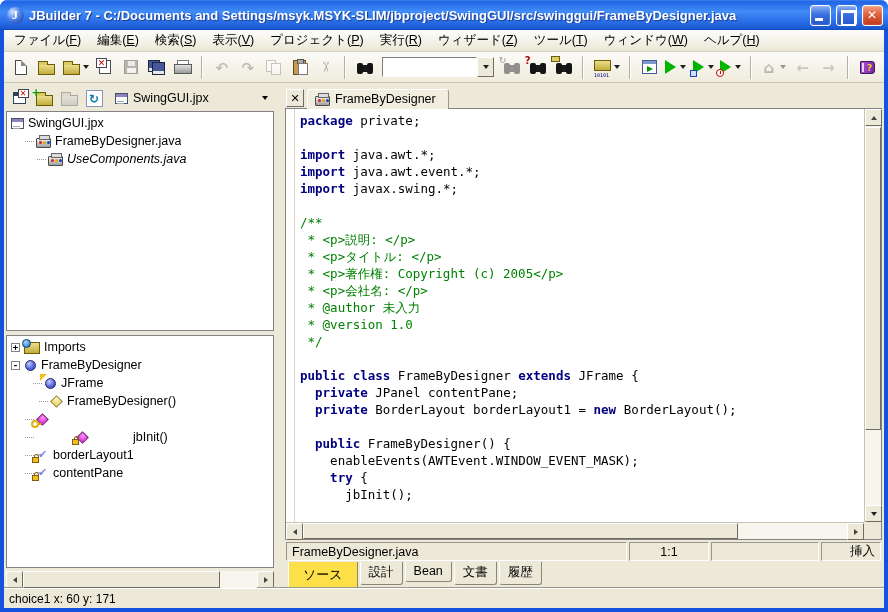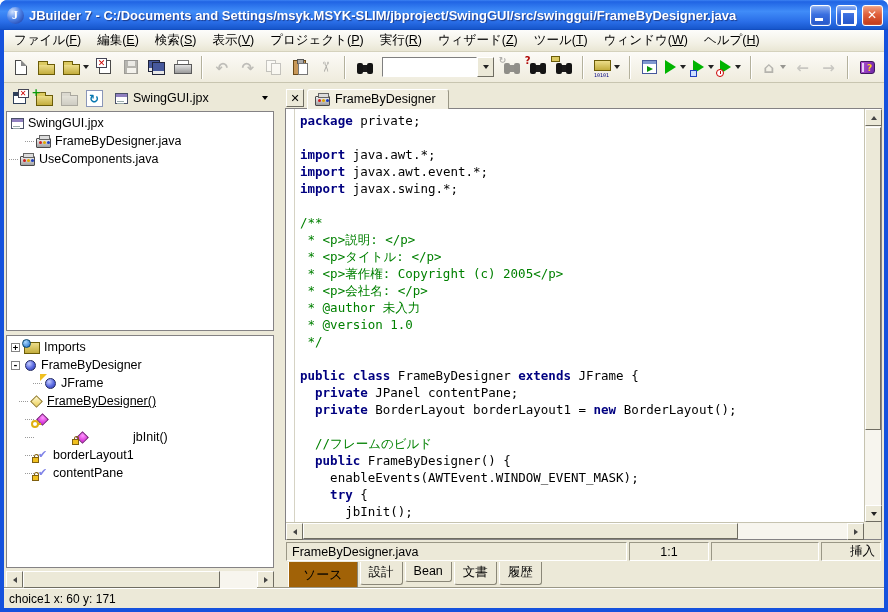--- a/index.html
+++ b/index.html
@@ -193,21 +193,21 @@
 
   .editor-status{height:22px;flex:0 0 22px;display:flex;align-items:stretch;background:var(--beige);padding:2px 1px 1px;gap:2px;}
   .esb-cell{border:1px solid;border-color:#9a9786 #fff #fff #9a9786;display:flex;align-items:center;padding:0 5px;white-space:nowrap;overflow:hidden;}
   .esb-file{flex:1;}
   .esb-pos{width:80px;flex:0 0 80px;justify-content:center;}
   .esb-empty{width:108px;flex:0 0 108px;}
   .esb-mode{width:60px;flex:0 0 60px;justify-content:flex-end;}
 
   .viewtabs{height:26px;flex:0 0 26px;display:flex;align-items:flex-start;padding-left:3px;gap:2px;}
   .vtab{background:var(--beige);border:1px solid #8a8778;border-top:none;border-left-color:#fff;border-radius:0 0 3px 3px;padding:2px 8px 3px;white-space:nowrap;}
-  .vtab.active{background:#a16207;padding:4px 14px 5px;font-size:13px;}
+  .vtab.active{background:#fde047;padding:4px 14px 5px;font-size:13px;}
 
   .statusbar{height:20px;flex:0 0 20px;background:var(--beige);border-top:1px solid #fff;box-shadow:0 -1px 0 #9a9786;display:flex;align-items:center;padding:0 5px;font-size:12px;}
 </style>
 </head>
 <body>
 
 <div class="window">
   <div class="titlebar">
     <span class="app-icon"></span>
     <span class="title-text">JBuilder 7 - C:/Documents and Settings/msyk.MSYK-SLIM/jbproject/SwingGUI/src/swinggui/FrameByDesigner.java</span>
@@ -369,21 +369,21 @@
         <div class="treebox proj-treebox" id="proj-tree">
             <div class="trow" style="padding-left: 4px;">
               <span class="icn i-project"></span>
               <span class="tlabel">SwingGUI.jpx</span>
             </div>
             <div class="trow" style="padding-left: 18px;">
               <span class="conn"></span>
               <span class="icn i-java-file"></span>
               <span class="tlabel">FrameByDesigner.java</span>
             </div>
-            <div class="trow" style="padding-left: 2px;">
+            <div class="trow" style="padding-left: 30px; font-style: italic;">
               <span class="conn"></span>
               <span class="icn i-java-file"></span>
               <span class="tlabel">UseComponents.java</span>
             </div>
           </div>
         <div class="treebox struct-treebox" id="struct-tree">
             <div class="trow" style="padding-left: 4px;">
               <span class="exp">+</span>
               <span class="icn i-imports-folder">
                 <span class="ovl ov-globe"></span>
@@ -395,21 +395,21 @@
               <span class="icn i-class"></span>
               <span class="tlabel">FrameByDesigner</span>
             </div>
             <div class="trow" style="padding-left: 26px;">
               <span class="conn"></span>
               <span class="icn i-superclass">
                 <span class="ovl ov-super"></span>
               </span>
               <span class="tlabel">JFrame</span>
             </div>
-            <div class="trow" style="padding-left: 12px; text-decoration: underline;">
+            <div class="trow" style="padding-left: 32px;">
               <span class="conn"></span>
               <span class="icn i-constructor">
                 <span class="ovl undefined"></span>
               </span>
               <span class="tlabel">FrameByDesigner()</span>
             </div>
             <div class="trow" style="padding-left: 18px;">
               <span class="conn"></span>
               <span class="icn i-method-protected">
                 <span class="ovl ov-key"></span>
@@ -459,37 +459,36 @@
           </span>
         </div>
 
         <div class="editor-frame">
           <div class="code-wrap">
             <div class="gutter"></div>
             <div class="code" id="code">
                 <div class="cline"><span class="s-k">package</span><span class="s-p"> private;</span></div>
                 <div class="cline">&nbsp;</div>
                 <div class="cline"><span class="s-k">import</span><span class="s-p"> java.awt.*;</span></div>
-                <div class="cline"><span class="s-k">import</span><span class="s-p"> javax.awt.event.*;</span></div>
+                <div class="cline"><span class="s-k">import</span><span class="s-p"> java.awt.event.*;</span></div>
                 <div class="cline"><span class="s-k">import</span><span class="s-p"> javax.swing.*;</span></div>
                 <div class="cline">&nbsp;</div>
                 <div class="cline"><span class="s-c">/**</span></div>
                 <div class="cline"><span class="s-c"> * &lt;p&gt;説明: &lt;/p&gt;</span></div>
                 <div class="cline"><span class="s-c"> * &lt;p&gt;タイトル: &lt;/p&gt;</span></div>
                 <div class="cline"><span class="s-c"> * &lt;p&gt;著作権: Copyright (c) 2005&lt;/p&gt;</span></div>
                 <div class="cline"><span class="s-c"> * &lt;p&gt;会社名: &lt;/p&gt;</span></div>
                 <div class="cline"><span class="s-c"> * @author 未入力</span></div>
                 <div class="cline"><span class="s-c"> * @version 1.0</span></div>
                 <div class="cline"><span class="s-c"> */</span></div>
                 <div class="cline">&nbsp;</div>
                 <div class="cline"><span class="s-k">public</span><span class="s-p"> </span><span class="s-k">class</span><span class="s-p"> FrameByDesigner </span><span class="s-k">extends</span><span class="s-p"> JFrame {</span></div>
                 <div class="cline"><span class="s-p">  </span><span class="s-k">private</span><span class="s-p"> JPanel contentPane;</span></div>
                 <div class="cline"><span class="s-p">  </span><span class="s-k">private</span><span class="s-p"> BorderLayout borderLayout1 = </span><span class="s-k">new</span><span class="s-p"> BorderLayout();</span></div>
                 <div class="cline">&nbsp;</div>
-                <div class="cline"><span class="s-c">  //フレームのビルド</span></div>
                 <div class="cline"><span class="s-p">  </span><span class="s-k">public</span><span class="s-p"> FrameByDesigner() {</span></div>
                 <div class="cline"><span class="s-p">    enableEvents(AWTEvent.WINDOW_EVENT_MASK);</span></div>
                 <div class="cline"><span class="s-p">    </span><span class="s-k">try</span><span class="s-p"> {</span></div>
                 <div class="cline"><span class="s-p">      jbInit();</span></div>
               </div>
           </div>
           <div class="vscroll">
             <span class="sb-btn">
                 <i class="tri tri-up"></i>
               </span>

